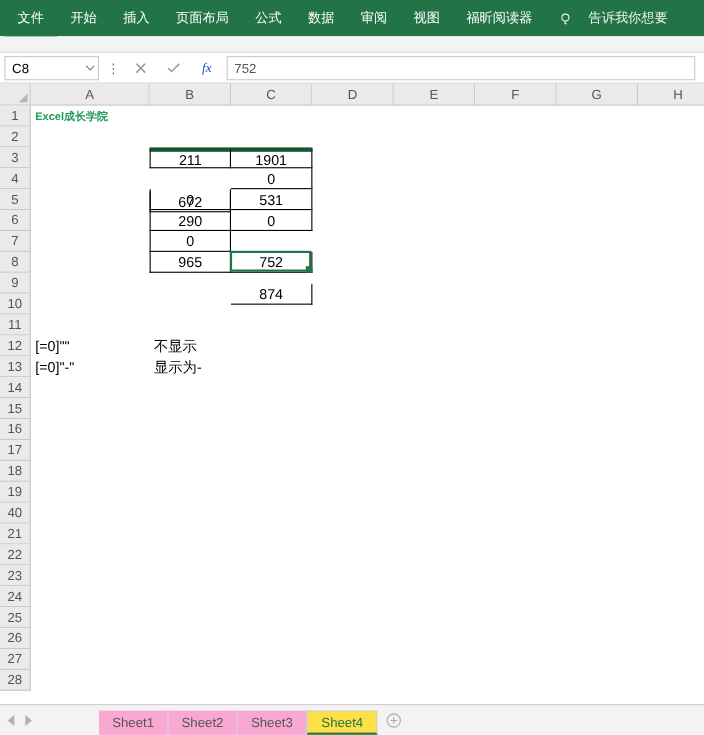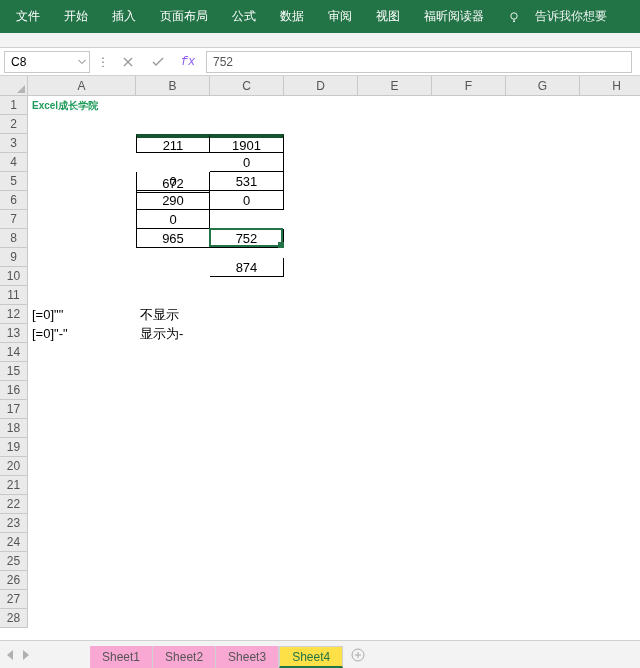--- a/index.html
+++ b/index.html
@@ -11,21 +11,21 @@
   .ribbon .tell { display: flex; align-items: center; gap: 15px; opacity: .9; padding-left: 12px; }
   .ribbon .bulb { width: 12px; height: 12px; }
 
   .under { height: 15px; background: #f3f3f3; border-bottom: 1px solid #d0d0d0; }
 
   .fbar { display: flex; align-items: center; height: 28px; background: #fff; border-bottom: 1px solid #d0d0d0; padding: 0 8px 0 4px; gap: 6px; }
   .namebox { position: relative; width: 86px; height: 22px; border: 1px solid #c8c8c8; display: flex; align-items: center; padding: 0 16px 0 6px; background: #fff; }
   .namebox .dd { position: absolute; right: 3px; top: 50%; transform: translateY(-50%); }
   .dots { color: #777; width: 14px; text-align: center; }
   .fbtn { width: 24px; height: 22px; display: flex; align-items: center; justify-content: center; color: #777; }
-  .fx { font-style: italic; font-family: Liberation Mono, monospace; color: #8b5cf6; }
+  .fx { font-style: italic; font-family: Liberation Serif, serif; color: #1d4ed8; }
   .fval { flex: 1; height: 22px; border: 1px solid #c8c8c8; padding: 0 6px; display: flex; align-items: center; color: #555; }
 
   .sheet-area { position: relative; height: 560px; }
   .corner { position: absolute; left: 0; top: 0; width: 28px; height: 20px; background: #eaeaea; border-right: 1px solid #c8c8c8; border-bottom: 1px solid #c8c8c8; }
   .corner::after { content: ""; position: absolute; right: 2px; bottom: 2px; border-style: solid; border-width: 0 0 8px 8px; border-color: transparent transparent #b5b5b5 transparent; }
   .colheads { position: absolute; left: 28px; top: 0; height: 20px; display: flex; }
   .colhead { height: 20px; background: #eaeaea; border-right: 1px solid #c8c8c8; border-bottom: 1px solid #c8c8c8; display: flex; align-items: center; justify-content: center; color: #555; }
   .rowheads { position: absolute; left: 0; top: 20px; width: 28px; }
   .rowhead { height: 19px; background: #eaeaea; border-right: 1px solid #c8c8c8; border-bottom: 1px solid #c8c8c8; display: flex; align-items: center; justify-content: center; color: #555; }
 
@@ -124,21 +124,21 @@
       <div class="rowhead">10</div>
       <div class="rowhead">11</div>
       <div class="rowhead">12</div>
       <div class="rowhead">13</div>
       <div class="rowhead">14</div>
       <div class="rowhead">15</div>
       <div class="rowhead">16</div>
       <div class="rowhead">17</div>
       <div class="rowhead">18</div>
       <div class="rowhead">19</div>
-      <div class="rowhead">20</div>
+      <div class="rowhead">40</div>
       <div class="rowhead">21</div>
       <div class="rowhead">22</div>
       <div class="rowhead">23</div>
       <div class="rowhead">24</div>
       <div class="rowhead">25</div>
       <div class="rowhead">26</div>
       <div class="rowhead">27</div>
       <div class="rowhead">28</div>
     </div>
   <div class="grid" id="grid">

